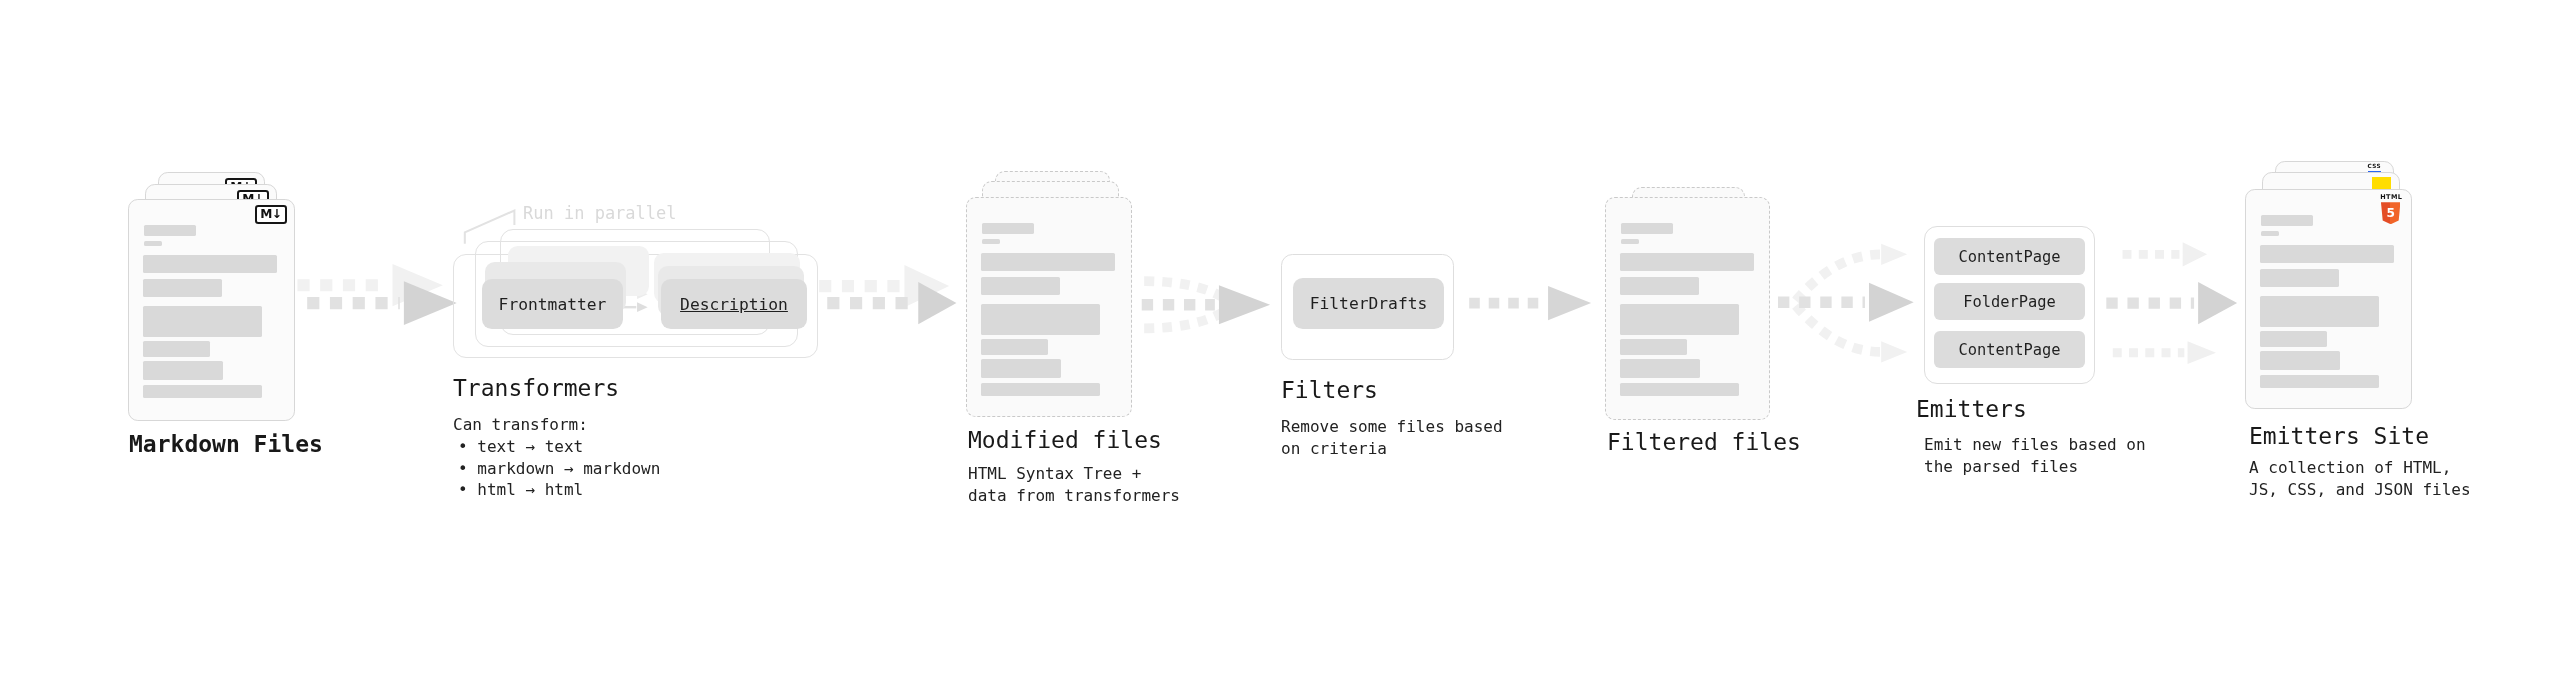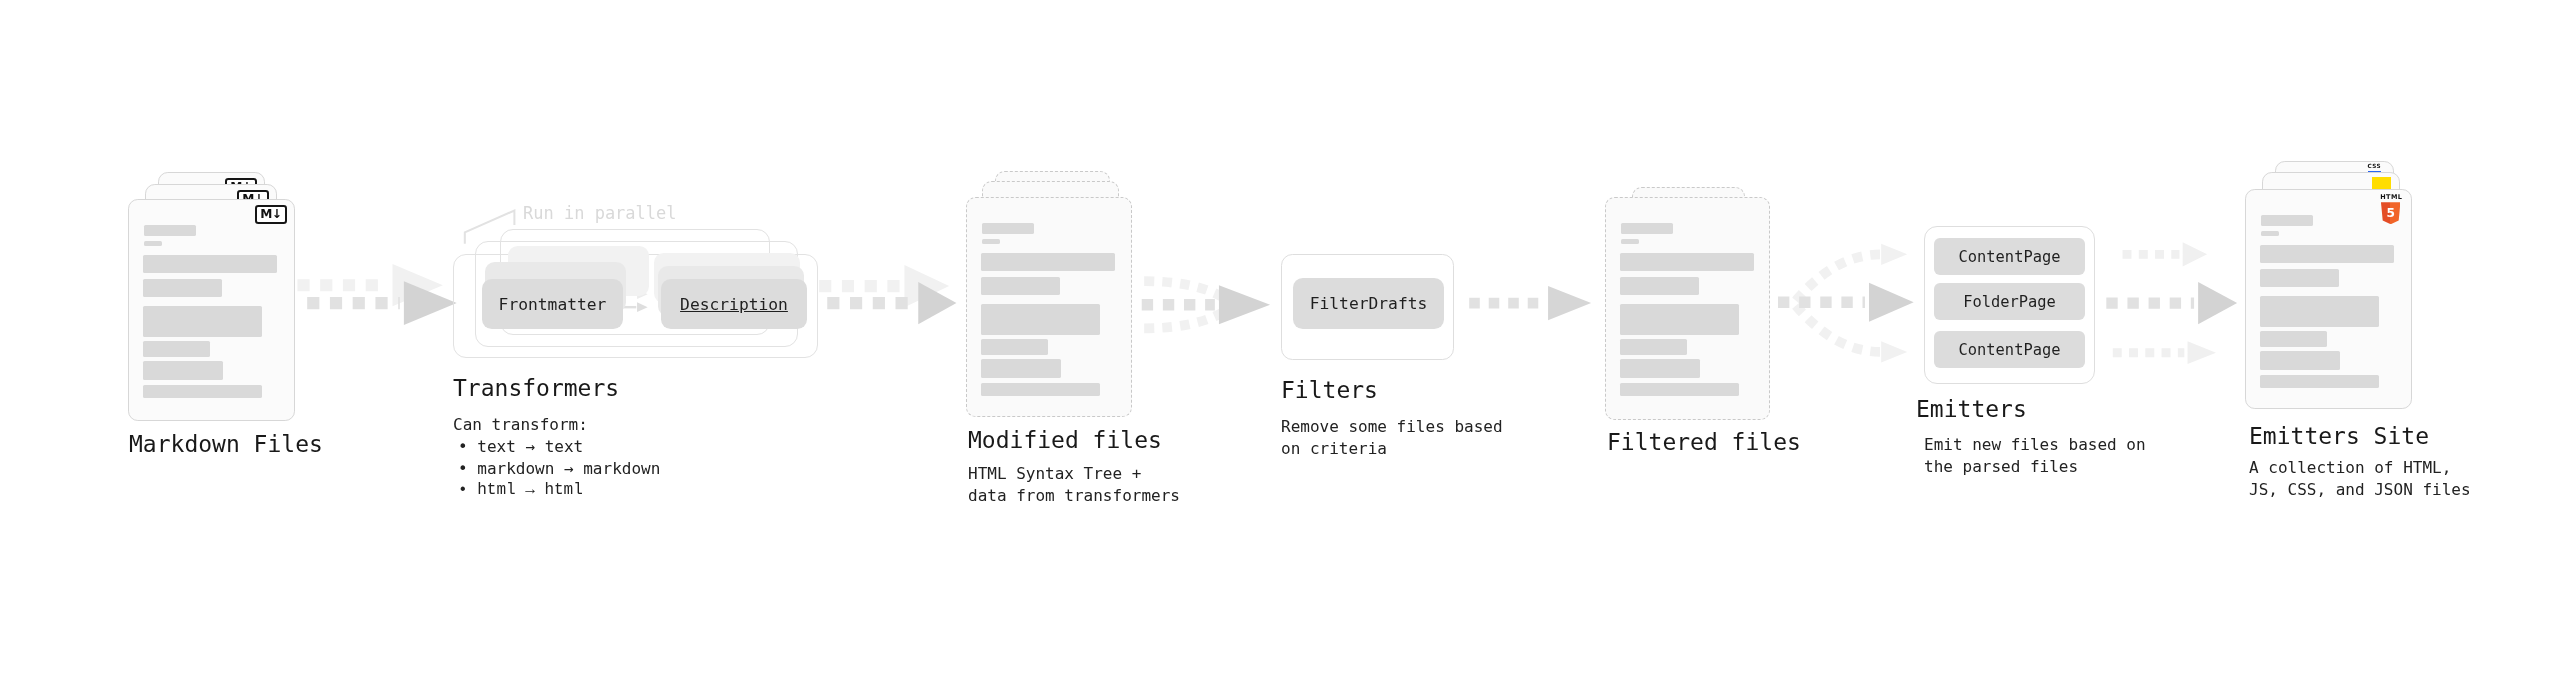--- a/index.html
+++ b/index.html
@@ -113,42 +113,42 @@
       <div class="md-badge">M↓</div>
     <div class="cbar" style="left: 14.6px; top: 25px; width: 52px; height: 11.4px;"></div>
         <div class="cbar" style="left: 14.6px; top: 41px; width: 18px; height: 4.9px;"></div>
         <div class="cbar" style="left: 14px; top: 55px; width: 134px; height: 18px;"></div>
         <div class="cbar" style="left: 14px; top: 79px; width: 79px; height: 18px;"></div>
         <div class="cbar" style="left: 14px; top: 106px; width: 119px; height: 31px;"></div>
         <div class="cbar" style="left: 14px; top: 141px; width: 67px; height: 16.3px;"></div>
         <div class="cbar" style="left: 14px; top: 161px; width: 80px; height: 18.7px;"></div>
         <div class="cbar" style="left: 14px; top: 185px; width: 119px; height: 13px;"></div>
       </div>
-    <div class="title" style="left:129px;top:431px;">Markdown Files</div>
+    <div class="title" style="left:129px;top:431px;font-weight:bold;">Markdown Files</div>
   </div>
 
   <div>
     <div class="annotation" style="left:523px;top:203px;">Run in parallel</div>
     <div class="obox" style="left:500px;top:229px;width:270px;height:106px;"></div>
     <div class="obox" style="left:475px;top:241px;width:323px;height:106px;"></div>
     <div class="obox" style="left:453px;top:254px;width:365px;height:104px;"></div>
 
     <div class="pill ghost2" style="left:508px;top:246px;width:141px;height:50px;"></div>
     <div class="pill ghost1" style="left:485px;top:262px;width:141px;height:50px;"></div>
     <div class="pill" style="left:482px;top:279px;width:141px;height:50px;">Frontmatter</div>
 
     <div class="pill ghost2" style="left:654px;top:253px;width:146px;height:50px;"></div>
     <div class="pill ghost1" style="left:658px;top:266px;width:146px;height:50px;"></div>
     <div class="pill" style="left:661px;top:279px;width:146px;height:50px;text-decoration:underline;">Description</div>
 
     <div class="title" style="left:453px;top:375px;">Transformers</div>
     <div class="sub" style="left:453px;top:414px;">Can transform:</div>
     <div class="sub" style="left:458px;top:436px;">• text → text</div>
     <div class="sub" style="left:458px;top:458px;">• markdown → markdown</div>
-    <div class="sub" style="left:458px;top:479px;font-family:Liberation Mono, monospace;">• html → html</div>
+    <div class="sub" style="left:458px;top:479px;">• html → html</div>
   </div>
 
   <div>
     <div class="page dashed" style="left:995px;top:171px;width:115px;height:220px;"></div>
     <div class="page dashed" style="left:982px;top:181px;width:137px;height:220px;"></div>
     <div class="page dashed bars-host" style="left:966px;top:197px;width:166px;height:220px;">
         <div class="cbar" style="left: 14.6px; top: 25px; width: 52px; height: 11.4px;"></div>
         <div class="cbar" style="left: 14.6px; top: 41px; width: 18px; height: 4.9px;"></div>
         <div class="cbar" style="left: 14px; top: 55px; width: 134px; height: 18px;"></div>
         <div class="cbar" style="left: 14px; top: 79px; width: 79px; height: 18px;"></div>

